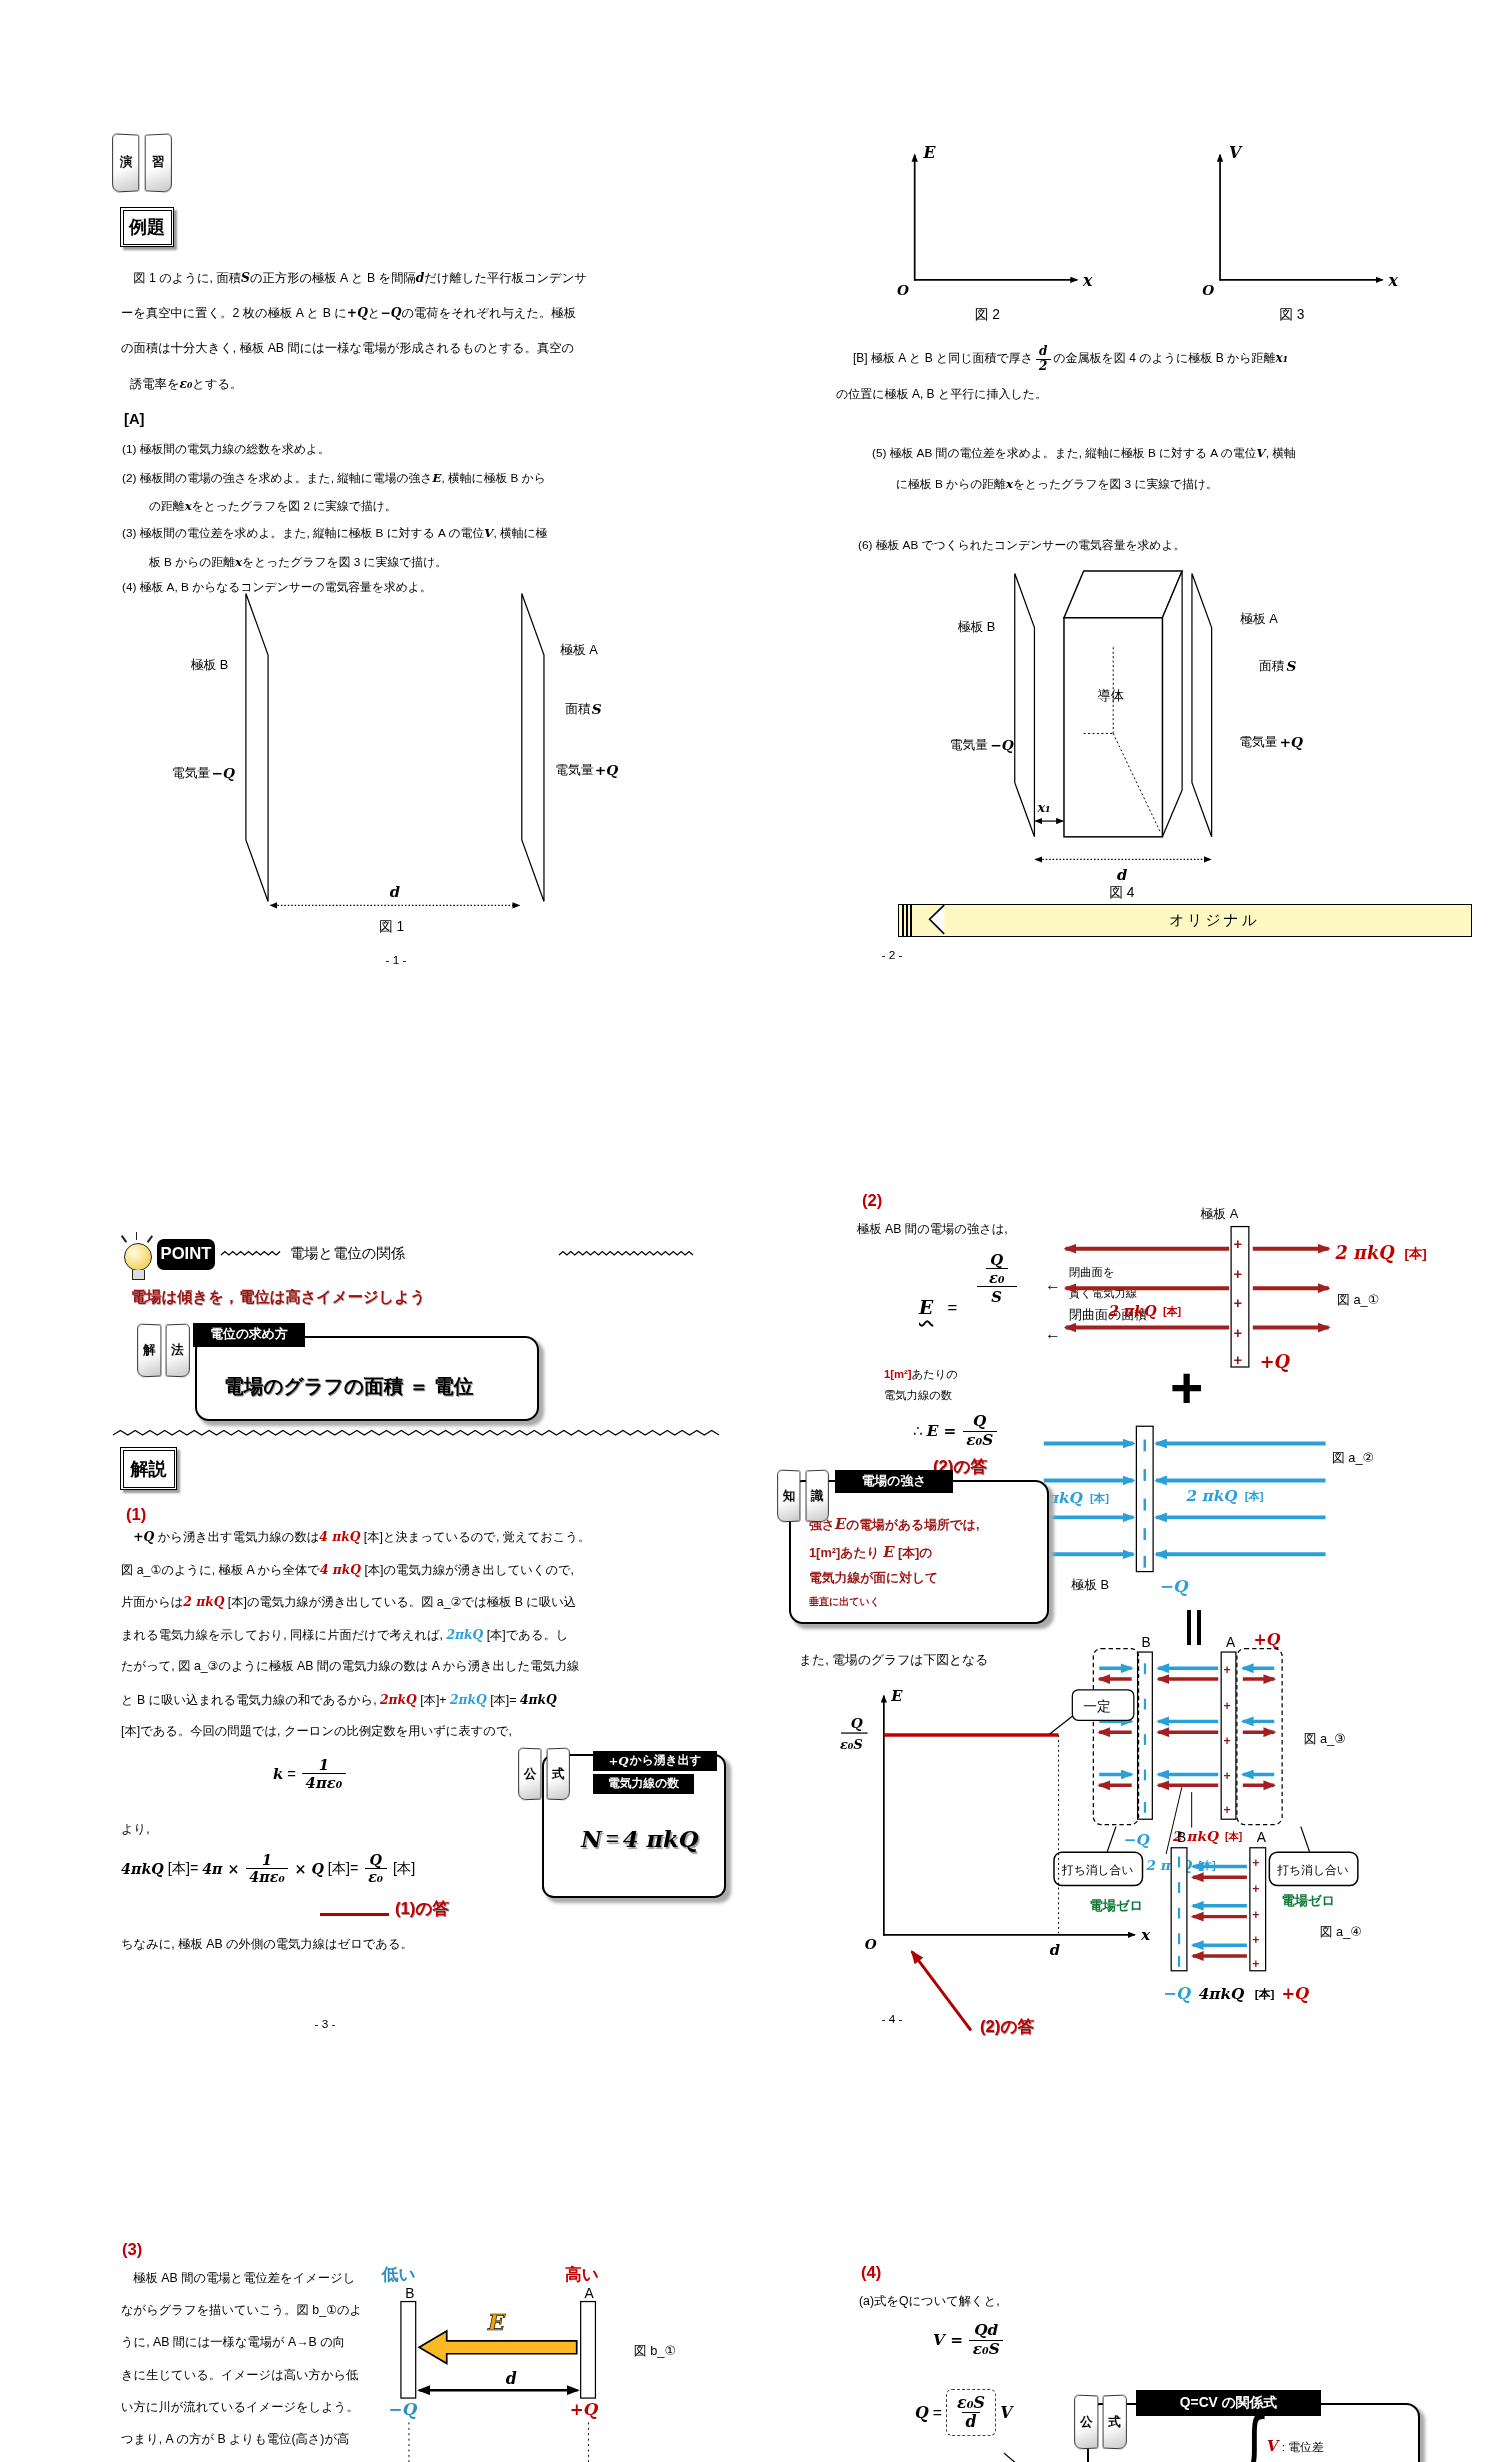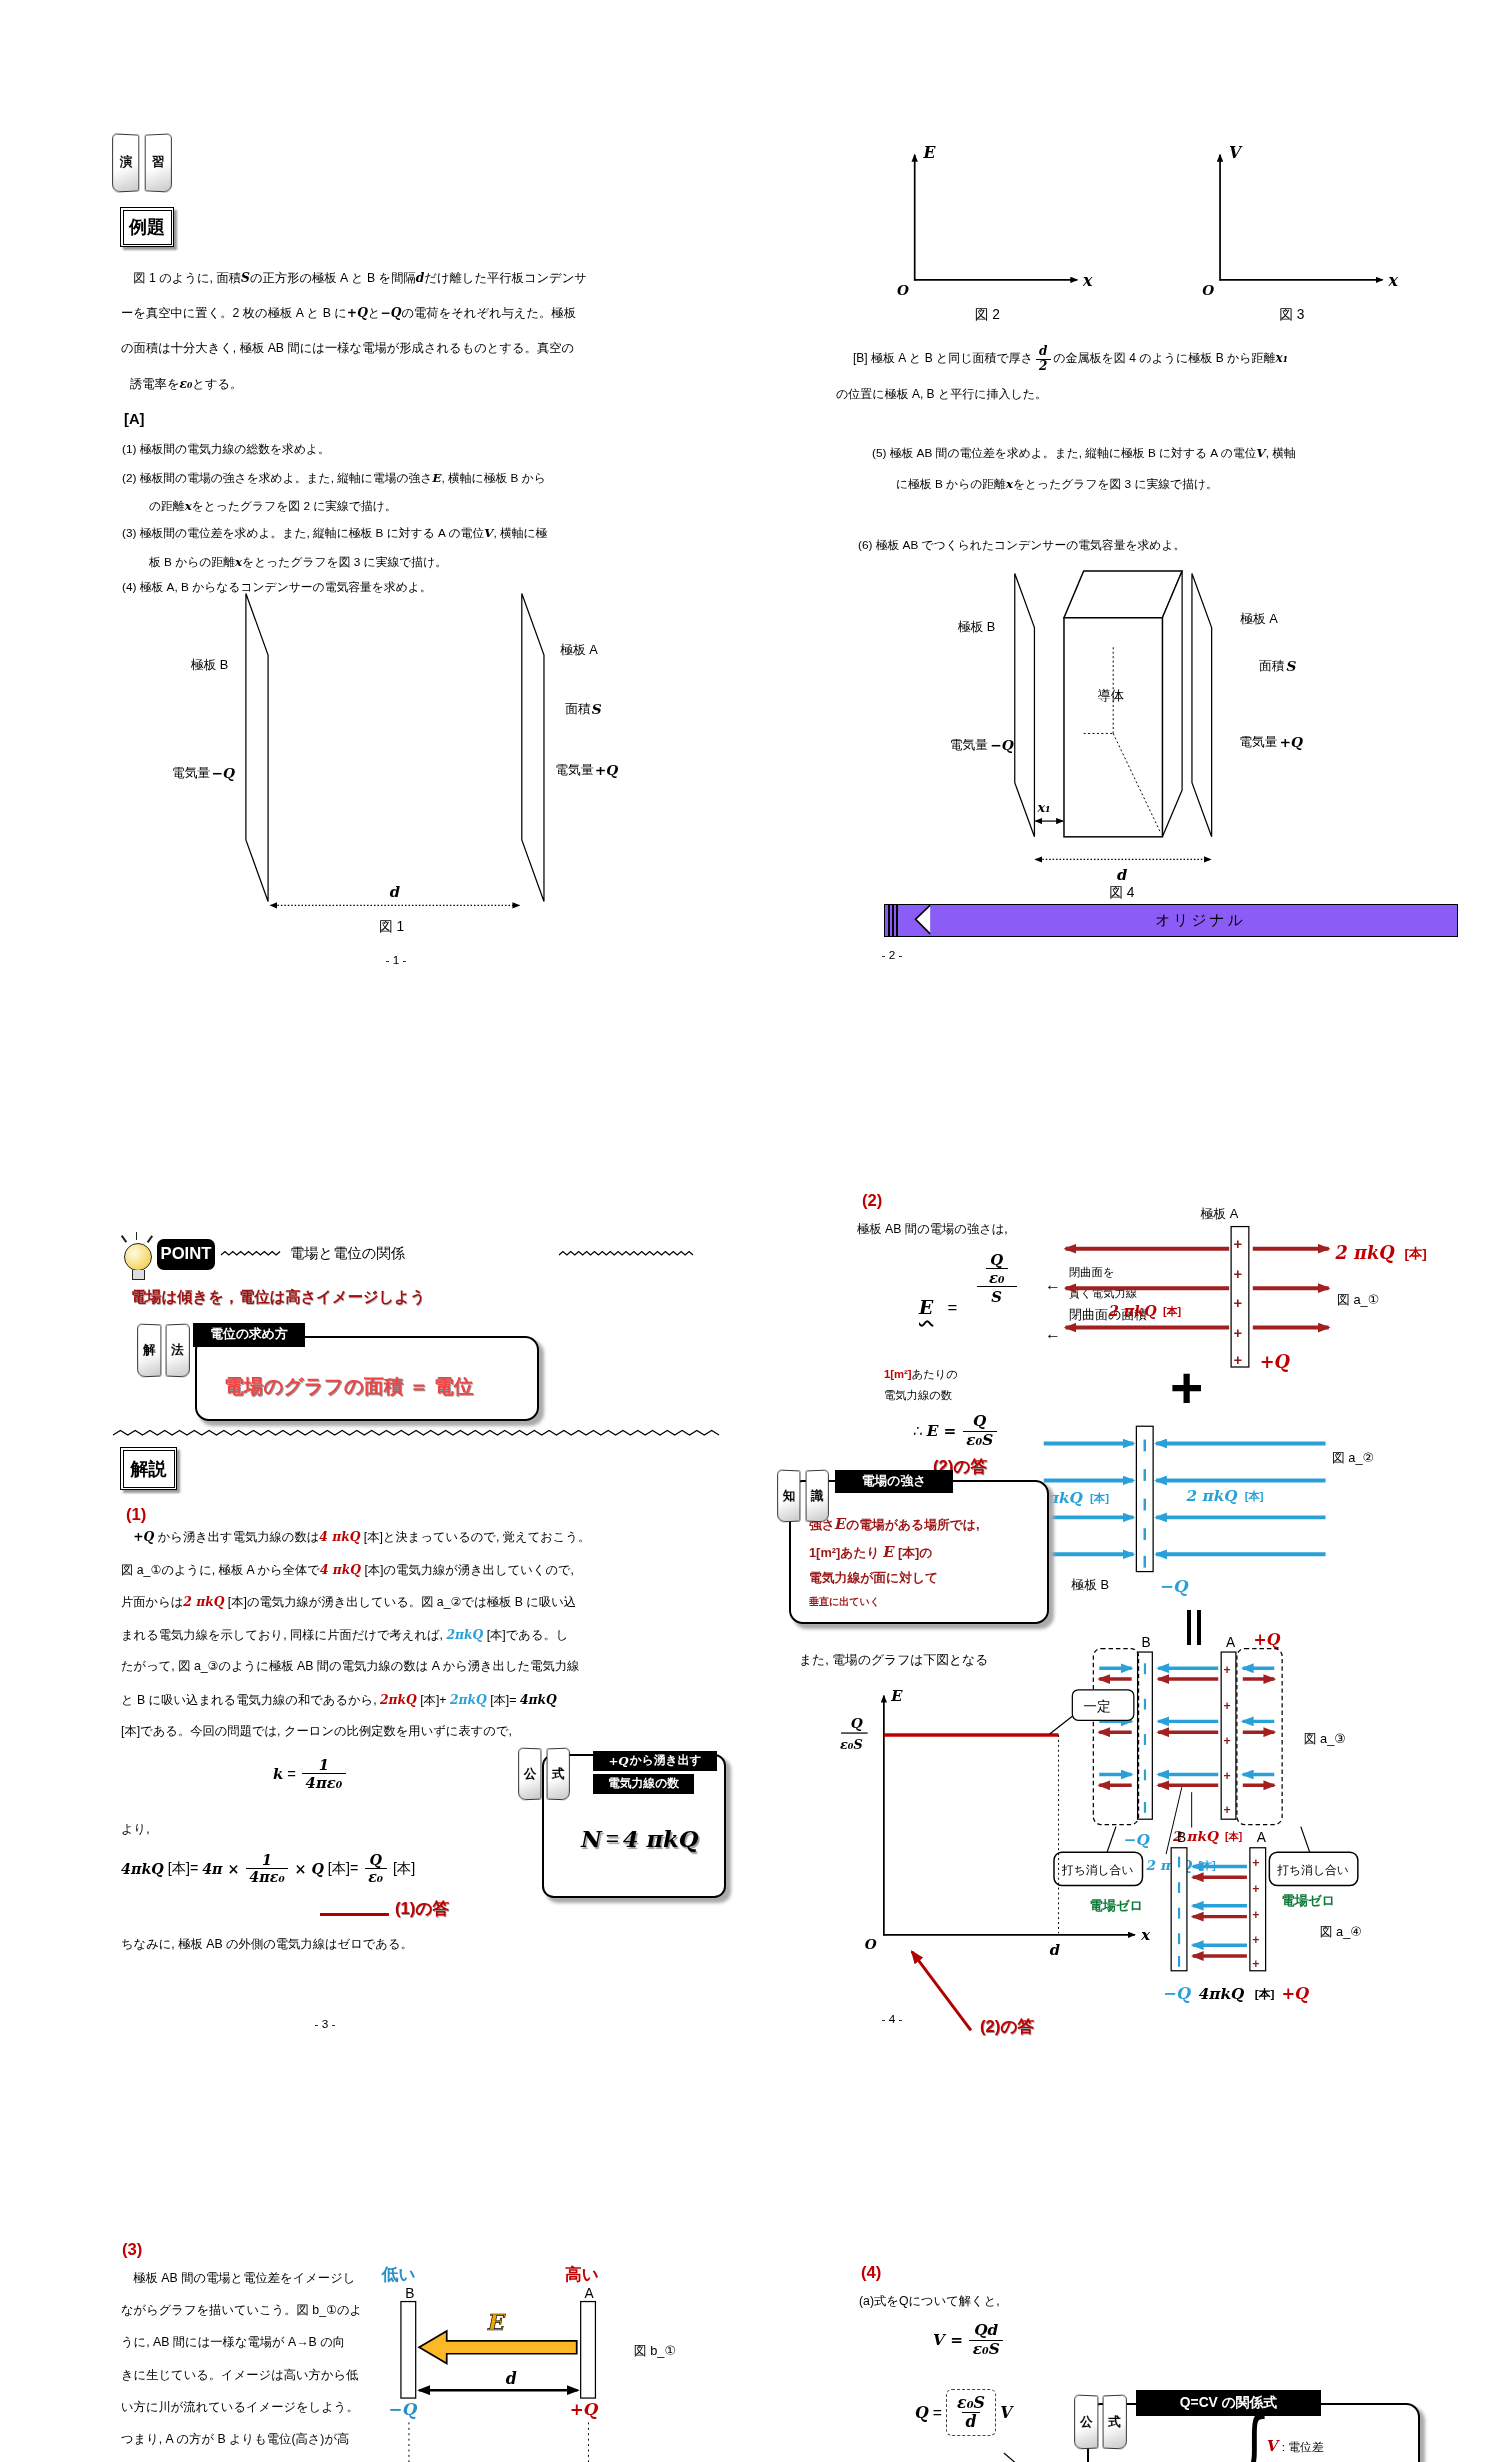--- a/index.html
+++ b/index.html
@@ -143,21 +143,21 @@
     <text class="sv" x="110" y="384" font-size="28">−Q</text>
     <text x="616" y="376" font-size="26">電気量</text>
     <text class="sv" x="698" y="378" font-size="28">+Q</text>
     <text class="sv" x="206" y="510" font-size="26">x₁</text>
     <line x1="202" y1="528" x2="258" y2="528" stroke="#000" stroke-width="2.5" marker-start="url(#aX)" marker-end="url(#aX)"></line>
     <line x1="202" y1="606" x2="558" y2="606" stroke="#000" stroke-width="2.5" stroke-dasharray="3 4" marker-start="url(#aX)" marker-end="url(#aX)"></line>
     <text class="sv" x="368" y="648" font-size="30">d</text>
     <text x="352" y="682" font-size="28">図 4</text>
   </svg>
 
-  <div class="ab" style="left:137px;top:904px;width:574px;height:32.5px;border:1.7px solid #000;box-sizing:border-box;background:#8b5cf6">
+  <div class="ab" style="left:151px;top:904px;width:574px;height:32.5px;border:1.7px solid #000;box-sizing:border-box;background:#fef9c3">
     <div style="position:absolute;left:3.4px;top:0;bottom:0;width:1.5px;background:#000"></div>
     <div style="position:absolute;left:7.4px;top:0;bottom:0;width:1.5px;background:#000"></div>
     <div style="position:absolute;left:11.3px;top:0;bottom:0;width:1.5px;background:#000"></div>
     <svg style="left:16.7px;top:0" width="34" height="29" viewBox="0 0 70 59">
         <polyline points="58,0 28,29 58,59" fill="#fff" stroke="#000" stroke-width="3.5"></polyline>
       </svg>
     <div class="tx ctr" style="left:59px;right:0;top:5.9px;font-size:14.8px;letter-spacing:3px;position:absolute;white-space:nowrap;text-align:center">オリジナル</div>
   </div>
   <div class="tx ctr" style="left:123px;top:948px;width:44px;font-size:11.8px">- 2 -</div>
 </div>
@@ -179,21 +179,21 @@
       <path d="M0,10 l8,-7 l8,7 l8,-7 l8,7 l8,-7 l8,7 l8,-7 l8,7 l8,-7 l8,7 l8,-7 l8,7 l8,-7 l8,7 l8,-7 l8,7 l8,-7 l8,7 l8,-7 l8,7 l8,-7 l8,7 l8,-7 l8,7 l8,-7 l8,7 l8,-7 l8,7 l8,-7 l8,7 l8,-7 l8,7 l8,-7 l8,7" fill="none" stroke="#000" stroke-width="2.5"></path>
     </svg>
   <div class="tx" style="left:131px;top:228px;font-size:15.3px;font-weight:bold;color:#a01010;text-shadow:0.7px 0.7px 0 #bbb">電場は傾きを，電位は高さイメージしよう</div>
 
   <div class="book" style="left:137px;top:263px;width:53px;height:58px">
     <div class="p1">解</div>
     <div class="p2">法</div>
   </div>
   <div class="rbox" style="left:195px;top:277px;width:340px;height:81px"></div>
   <div class="blk" style="left:193px;top:264px;width:112px;height:23.6px;font-size:12.8px;z-index:2">電位の求め方</div>
-  <div class="tx" style="left:224px;top:315px;font-size:19.7px;font-weight:bold;color:#ef4444;text-shadow:1px 1px 0 #999;z-index:2">電場のグラフの面積 ＝ 電位</div>
+  <div class="tx" style="left:224px;top:315px;font-size:19.7px;font-weight:bold;color:#000000;text-shadow:1px 1px 0 #999;z-index:2">電場のグラフの面積 ＝ 電位</div>
 
   <svg style="left:113px;top:370px" width="611" height="8.9" viewBox="0 0 1240 18">
       <path d="M0,12 l15,-9 l15,9 l15,-9 l15,9 l15,-9 l15,9 l15,-9 l15,9 l15,-9 l15,9 l15,-9 l15,9 l15,-9 l15,9 l15,-9 l15,9 l15,-9 l15,9 l15,-9 l15,9 l15,-9 l15,9 l15,-9 l15,9 l15,-9 l15,9 l15,-9 l15,9 l15,-9 l15,9 l15,-9 l15,9 l15,-9 l15,9 l15,-9 l15,9 l15,-9 l15,9 l15,-9 l15,9 l15,-9 l15,9 l15,-9 l15,9 l15,-9 l15,9 l15,-9 l15,9 l15,-9 l15,9 l15,-9 l15,9 l15,-9 l15,9 l15,-9 l15,9 l15,-9 l15,9 l15,-9 l15,9 l15,-9 l15,9 l15,-9 l15,9 l15,-9 l15,9 l15,-9 l15,9 l15,-9 l15,9 l15,-9 l15,9 l15,-9 l15,9 l15,-9 l15,9 l15,-9 l15,9 l15,-9 l15,9 l15,-9 l15,9" fill="none" stroke="#000" stroke-width="2.5"></path>
     </svg>
 
   <div class="dbadge" style="left:120px;top:388px;width:52px;height:38px">
       <span>解説</span>
     </div>
   <div class="tx h" style="left:126px;top:446px">(1)</div>
 

